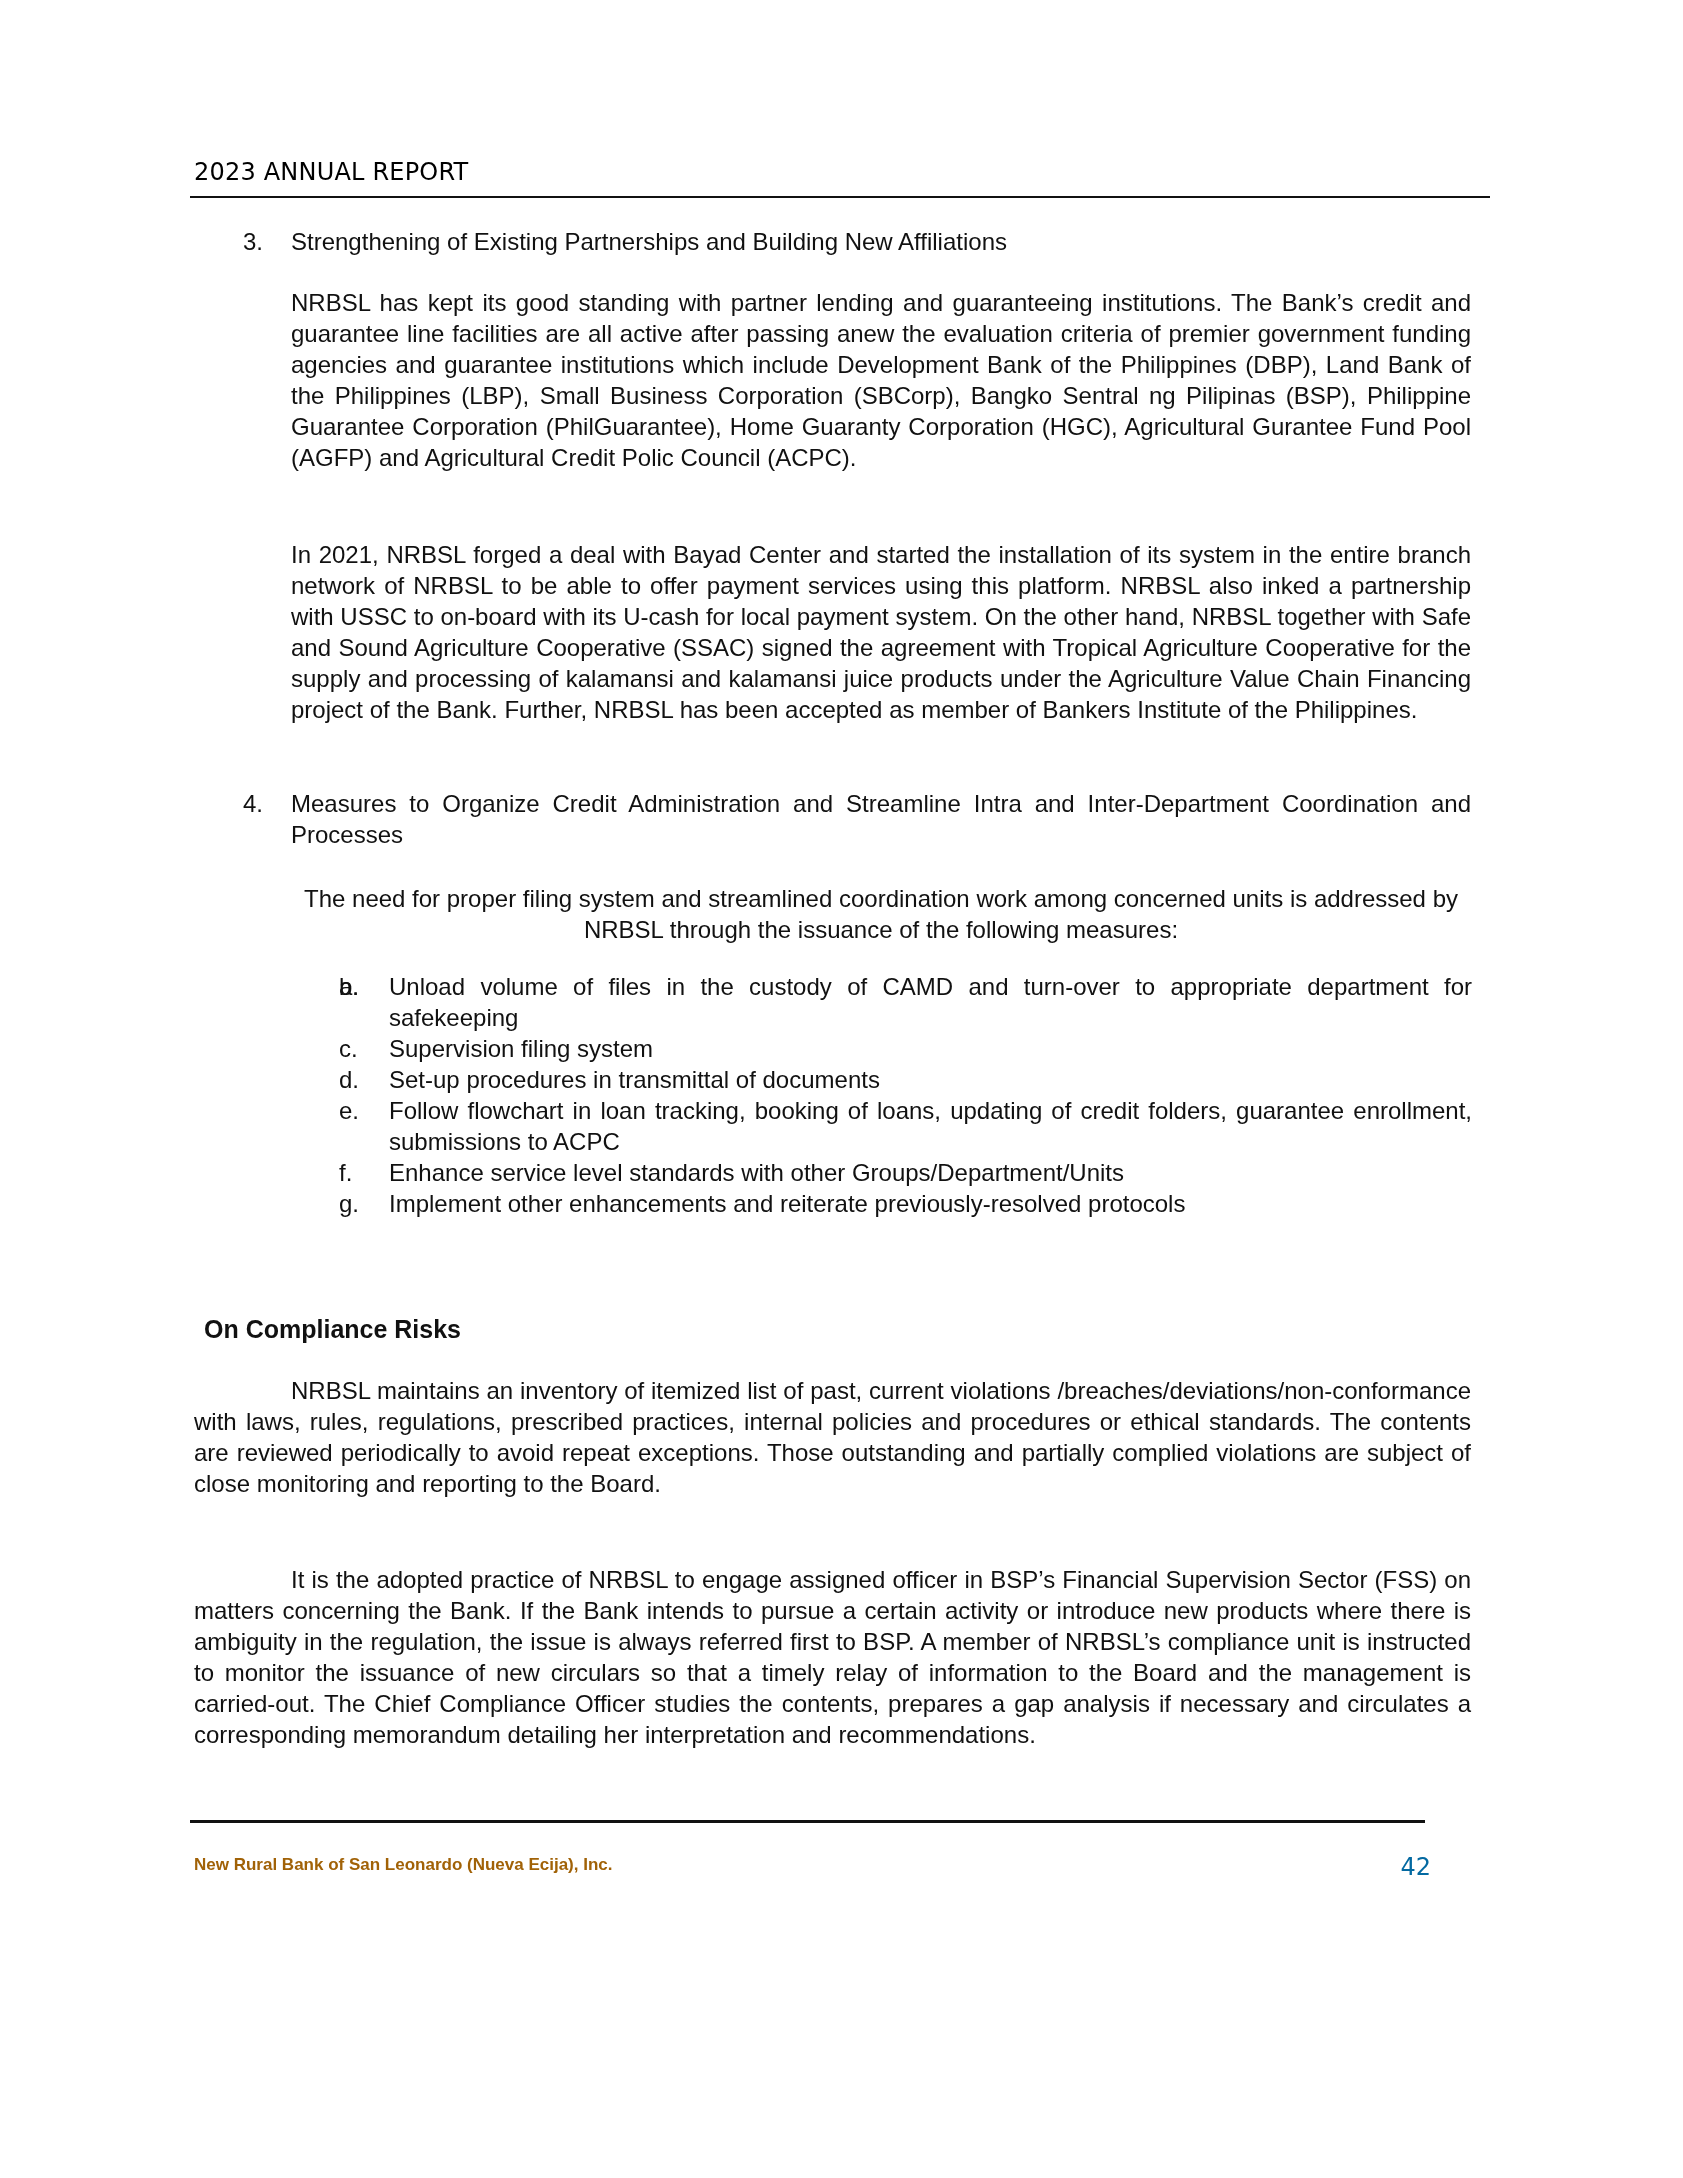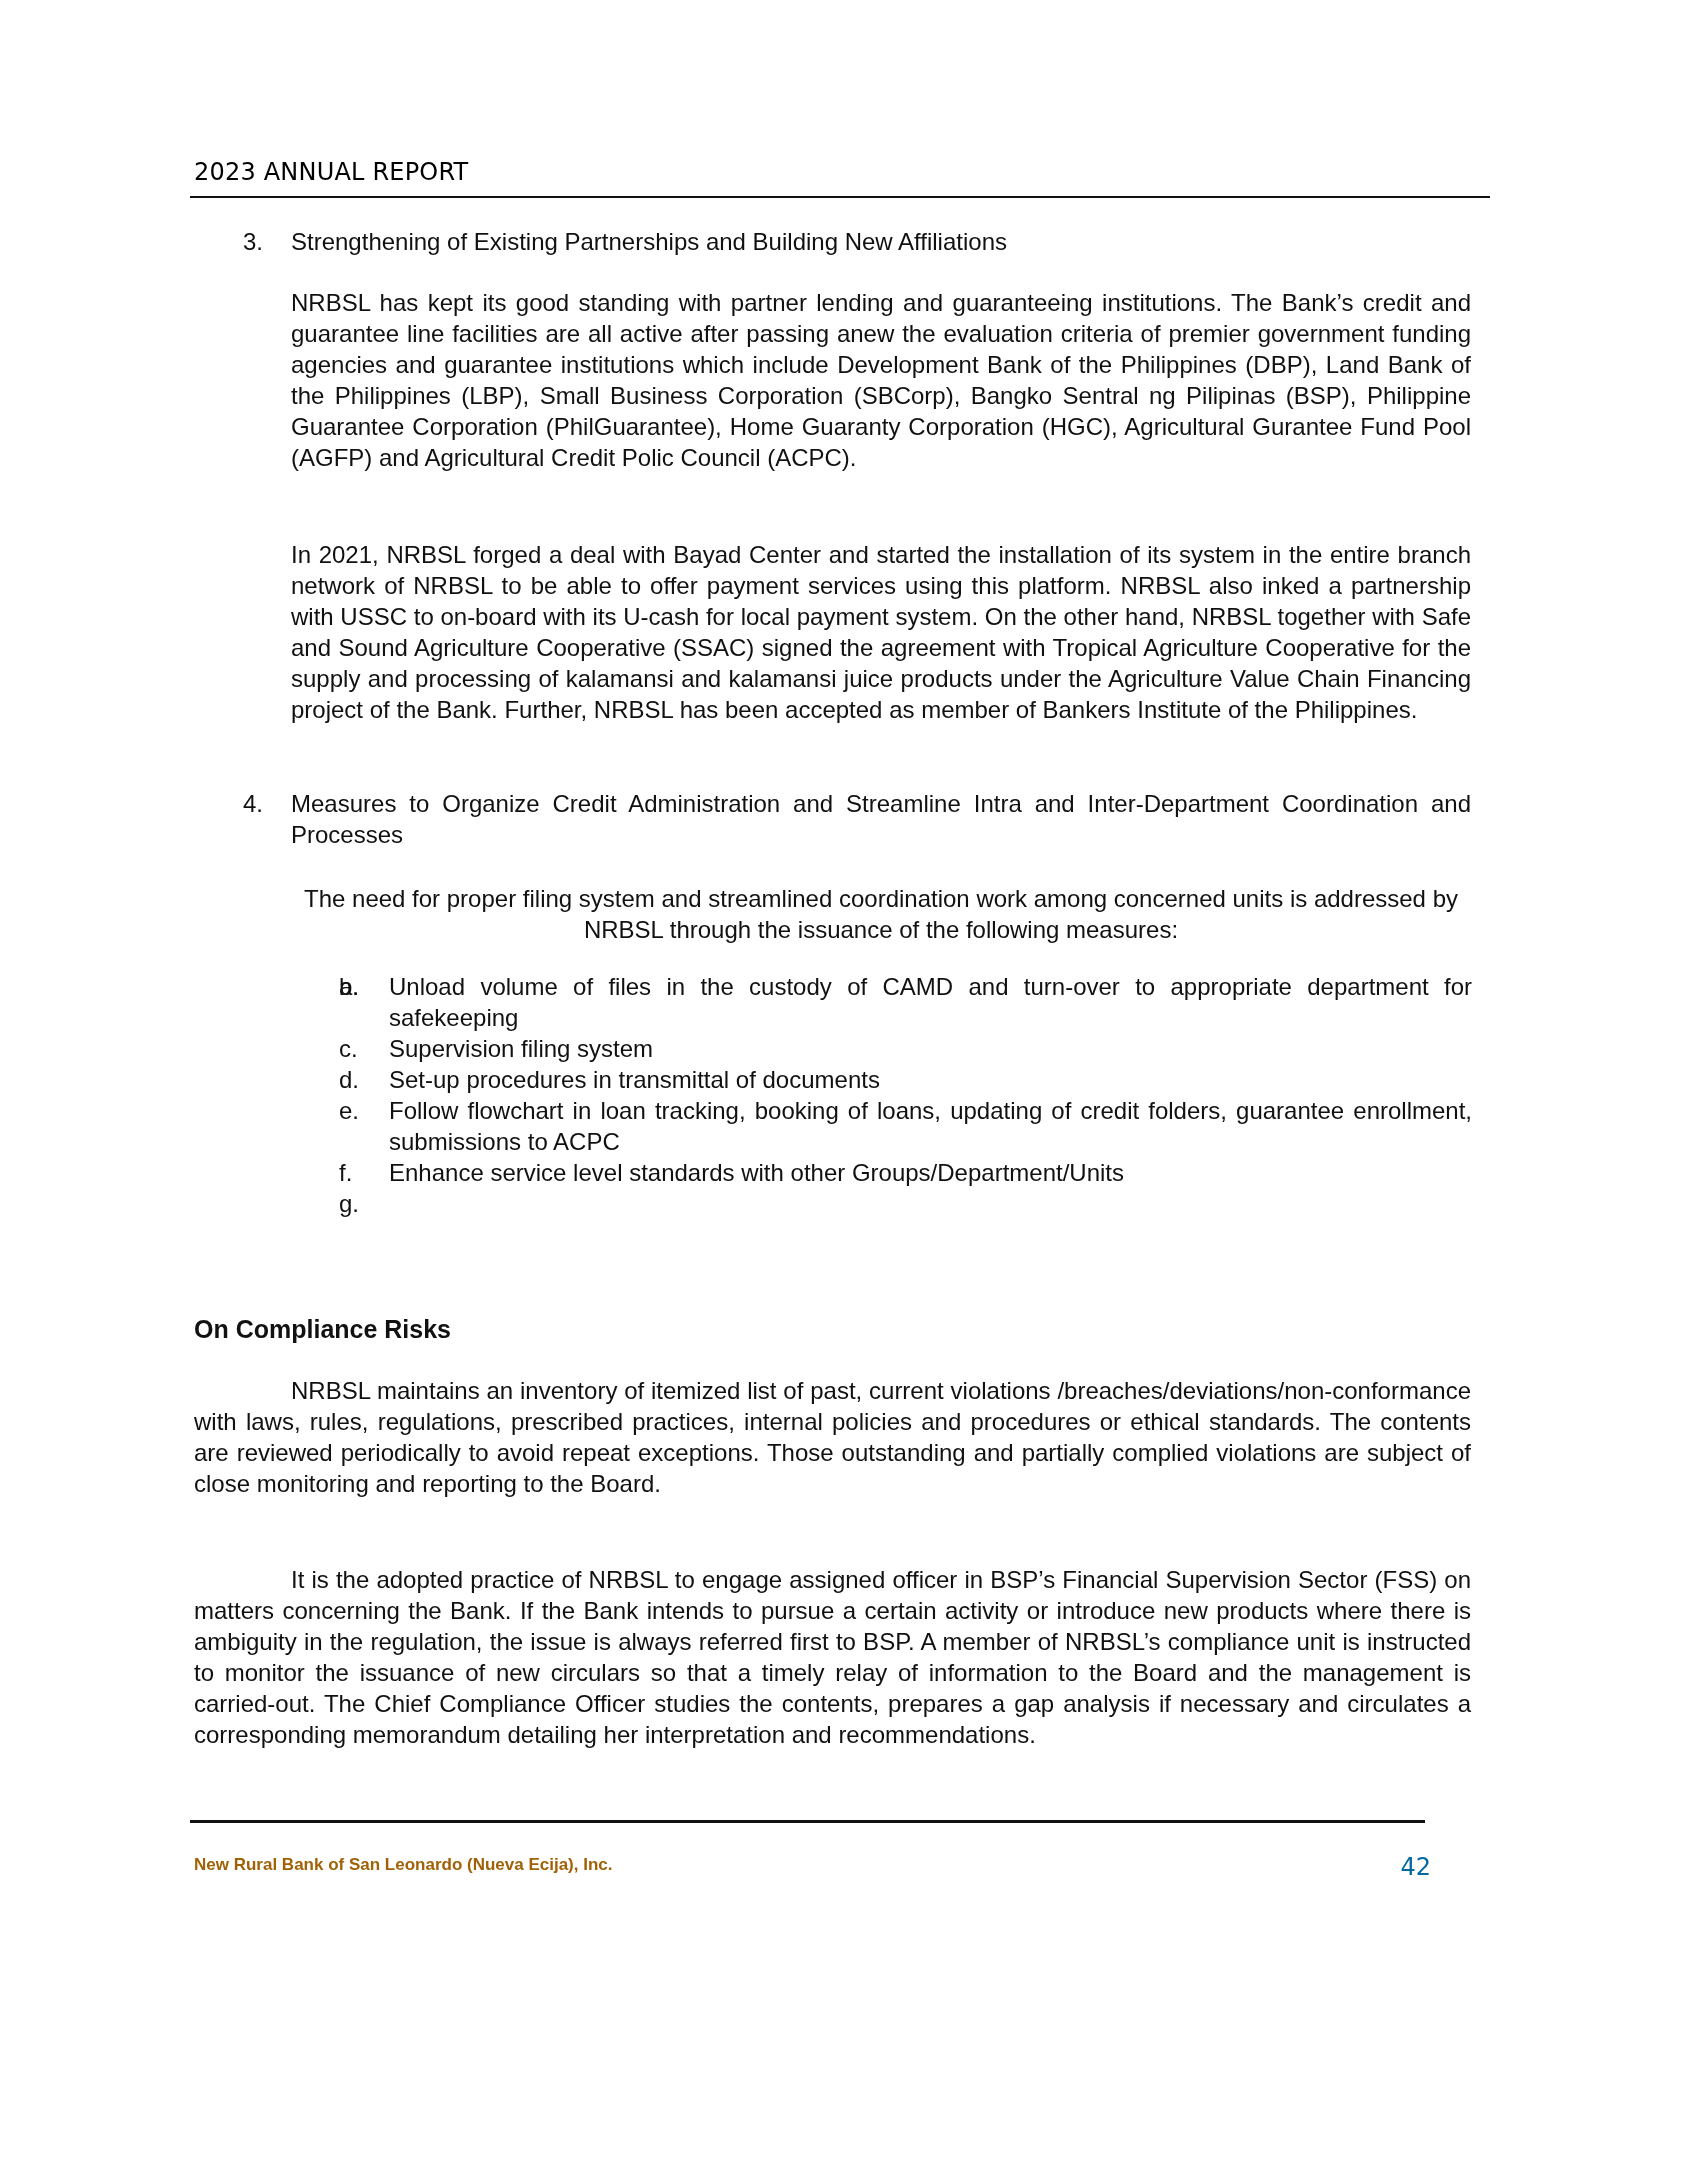--- a/index.html
+++ b/index.html
@@ -10,21 +10,21 @@
                font-size: 24px; color: #000000; letter-spacing: 0.2px; }
   .hdr-rule { left: 190px; top: 196px; width: 1300px; height: 2px; background: #111; }
   .body-text { font-size: 24px; line-height: 31px; text-align: justify; }
   .num { position: absolute; font-size: 24px; line-height: 31px; }
   .item-title { position: absolute; left: 291px; width: 1180px; font-size: 24px; line-height: 31px; text-align: justify; text-align-last: auto; }
   .item-title.jl { text-align-last: left; }
   .para { position: absolute; left: 291px; width: 1180px; }
   .list { position: absolute; left: 339px; width: 1133px; margin: 0; padding: 0; list-style: none; }
   .list li { position: relative; padding-left: 50px; font-size: 24px; line-height: 31px; text-align: justify; }
   .list li .ltr { position: absolute; left: 0; top: 0; }
-  .section-head { left: 194px; top: 1314px; font-size: 25px; font-weight: bold; line-height: 31px; }
+  .section-head { left: 204px; top: 1314px; font-size: 25px; font-weight: bold; line-height: 31px; }
   .cpara { position: absolute; left: 194px; width: 1277px; text-indent: 97px; }
   .ftr-rule { left: 190px; top: 1820px; width: 1235px; height: 3px; background: #111; }
   .ftr-title { left: 194px; top: 1855px; font-family: Liberation Sans, sans-serif; font-weight: bold;
                font-size: 17px; color: #a16207; }
   .ftr-page { left: 1386px; top: 1853px; width: 45px; text-align: right; font-family: "DejaVu Sans", sans-serif;
               font-size: 24px; color: #0369a1; }
 </style>
 </head>
 <body>
 
@@ -42,21 +42,21 @@
 
 <div class="para body-text" style="top:883px; text-align:center;">The need for proper filing system and streamlined coordination work among concerned units is addressed by NRBSL through the issuance of the following measures:</div>
 
 <ul class="list" style="top:971px;">
   <li><span class="ltr">a.</span></li>
   <li><span class="ltr">b.</span><span>Unload volume of files in the custody of CAMD and turn-over to appropriate department for safekeeping</span></li>
   <li><span class="ltr">c.</span><span>Supervision filing system</span></li>
   <li><span class="ltr">d.</span><span>Set-up procedures in transmittal of documents</span></li>
   <li><span class="ltr">e.</span><span>Follow flowchart in loan tracking, booking of loans, updating of credit folders, guarantee enrollment, submissions to ACPC</span></li>
   <li><span class="ltr">f.</span><span>Enhance service level standards with other Groups/Department/Units</span></li>
-  <li><span class="ltr">g.</span></li>
+  <li><span class="ltr">g.</span><span>Implement other enhancements and reiterate previously-resolved protocols</span></li>
 </ul>
 
 <div class="abs section-head">On Compliance Risks</div>
 <div class="cpara body-text" style="top:1375px;">NRBSL maintains an inventory of itemized list of past, current violations /breaches/deviations/non-conformance with laws, rules, regulations, prescribed practices, internal policies and procedures or ethical standards. The contents are reviewed periodically to avoid repeat exceptions. Those outstanding and partially complied violations are subject of close monitoring and reporting to the Board.</div>
 <div class="cpara body-text" style="top:1564px;">It is the adopted practice of NRBSL to engage assigned officer in BSP’s Financial Supervision Sector (FSS) on matters concerning the Bank. If the Bank intends to pursue a certain activity or introduce new products where there is ambiguity in the regulation, the issue is always referred first to BSP.  A member of NRBSL’s compliance unit is instructed to monitor the issuance of new circulars so that a timely relay of information to the Board and the management is carried-out. The Chief Compliance Officer studies the contents, prepares a gap analysis if necessary and circulates a corresponding memorandum detailing her interpretation and recommendations.</div>
 
 <div class="abs ftr-rule"></div>
 <div class="abs ftr-title">New Rural Bank of San Leonardo (Nueva Ecija), Inc.</div>
 <div class="abs ftr-page">42</div>
 

